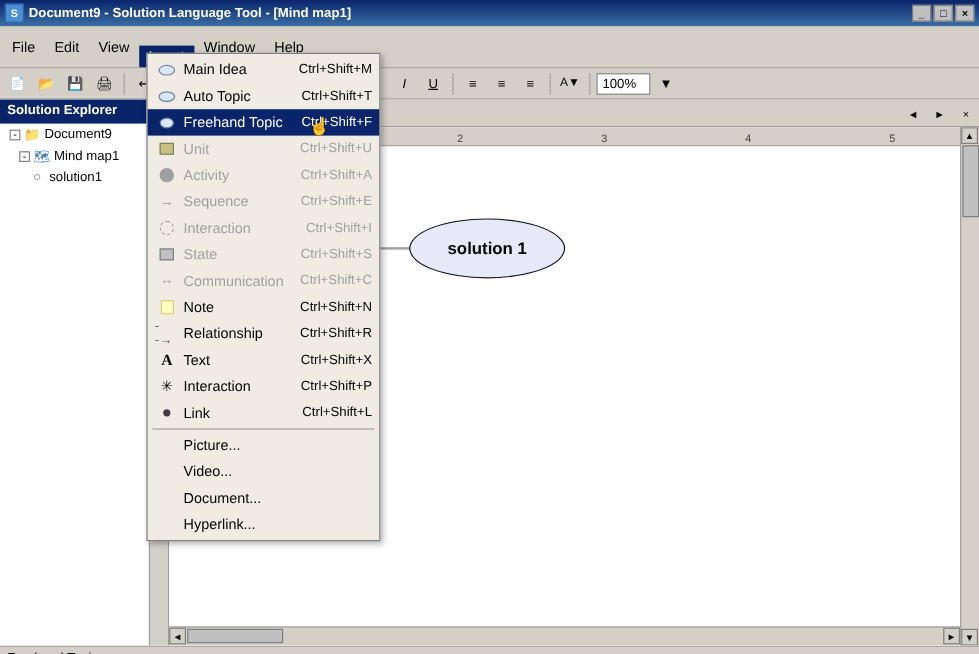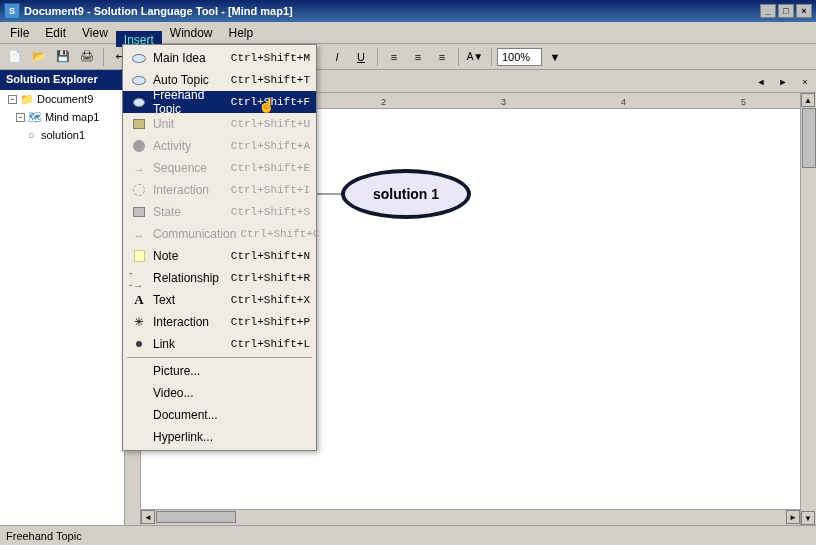--- a/index.html
+++ b/index.html
@@ -44,21 +44,21 @@
       display: flex; align-items: center; justify-content: center;
       cursor: pointer; color: #000;
     }
 
     
     .menu-bar {
       background: #d4d0c8;
       height: 22px;
       display: flex;
       align-items: center;
-      padding: 4px 2px;
+      padding: 17px 2px;
       border-bottom: 1px solid #a0a0a0;
     }
     .menu-item {
       padding: 2px 8px;
       cursor: pointer;
       font-size: 12px;
       color: #000;
     }
     .menu-item:hover, .menu-item.active {
       background: #0a246a;
@@ -217,21 +217,21 @@
       border: 1px solid #d0d080;
     }
 
     .oval-node {
       position: absolute;
       top: 60px;
       left: 200px;
       width: 130px;
       height: 50px;
       background: #e8e8f8;
-      border: 4px solid #0f172a;
+      border: 1px solid #0f172a;
       border-radius: 50%;
       display: flex;
       align-items: center;
       justify-content: center;
       font-size: 14px;
       font-weight: bold;
     }
 
     
     .connector {
@@ -306,21 +306,20 @@
       flex-shrink: 0;
     }
     .menu-row-label {
       flex: 1;
       font-size: 12px;
     }
     .menu-row-shortcut {
       font-size: 11px;
       color: inherit;
       margin-left: 4px;
-      font-family: Liberation Mono, monospace;
     }
     .menu-separator {
       height: 1px;
       background: #a0a0a0;
       margin: 2px 4px;
     }
 
     
     .icon-circle { width: 12px; height: 12px; border-radius: 50%; background: #a0a0a0; }
     .icon-rect { width: 12px; height: 10px; background: #c8c080; border: 1px solid #808060; }

